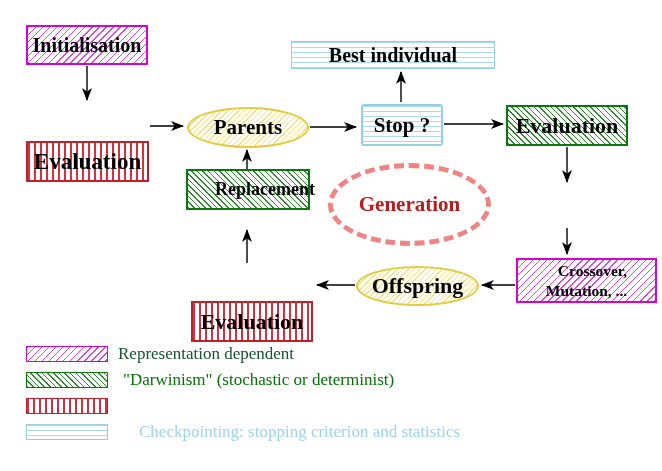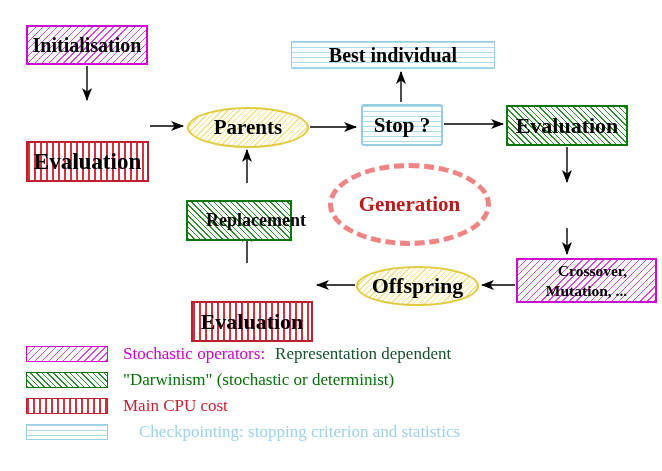--- a/index.html
+++ b/index.html
@@ -23,21 +23,21 @@
   .stripe-blue{border:2px solid #96cfe0;
     background:repeating-linear-gradient(180deg,#aadcec 0,#aadcec 1px,#fff 1px,#fff 5px);}
   .hatch-yellow{border:2px solid #e2cb42;border-radius:50%;
     background:repeating-linear-gradient(135deg,#f0e198 0,#f0e198 1px,#fffdf0 1px,#fffdf0 4px);}
   
   .n-init       {left:26px; top:25px; width:122px;height:40px;font-size:20px;}
   .n-eval-top   {left:26px; top:105px;width:123px;height:41px;font-size:23px;}
   .n-best       {left:291px;top:41px; width:204px;height:28px;font-size:20px;border-width:1px;}
   .n-stop       {left:361px;top:104px;width:82px; height:42px;font-size:21px;border-radius:3px;}
   .n-selection  {left:506px;top:105px;width:122px;height:41px;font-size:22px;}
-  .n-replacement{left:186px;top:200px;width:106px;height:41px;font-size:18px;padding-left:34px;}
+  .n-replacement{left:186px;top:169px;width:124px;height:41px;font-size:18px;padding-left:34px;}
   .n-eval-bot   {left:191px;top:265px;width:122px;height:41px;font-size:22px;}
   .n-crossover  {left:516px;top:258px;width:141px;height:45px;font-size:15.5px;line-height:1.25;}
   .n-crossover .stack{display:block;}
   .n-parents    {left:187px;top:107px;width:122px;height:41px;font-size:21px;}
   .n-genitors   {left:504px;top:186px;width:124px;height:41px;font-size:21px;}
   .n-offspring  {left:356px;top:266px;width:123px;height:40px;font-size:22px;}
   .n-generation {left:328px;top:163px;width:163px;height:83px;border-radius:50%;
                  border:5px dashed #ee8484;color:#b91c1c;font-size:21px;background:transparent;}
   
   .legend-row{position:absolute;left:26px;height:16px;z-index:2;display:flex;align-items:center;}
@@ -124,32 +124,30 @@
   <div class="node hatch-green n-replacement">
     <span>Replacement</span>
   </div>
 
   <div class="node n-generation">
     <span>Generation</span>
   </div>
 
   <div class="legend-row lr-1">
     <div class="swatch sw-magenta"></div>
-    <span class="txt c-magenta">Stochastic operators:</span>
     <span class="txt-b c-yellow">Representation dependent</span>
   </div>
 
   <div class="legend-row lr-2">
     <div class="swatch sw-green"></div>
     <span class="txt c-green">"Darwinism" (stochastic or determinist)</span>
   </div>
 
   <div class="legend-row lr-3">
     <div class="swatch sw-red"></div>
-    <span class="txt c-red">Main CPU cost</span>
   </div>
 
   <div class="legend-row lr-4">
     <div class="swatch sw-blue"></div>
     <span class="txt c-blue">Checkpointing: stopping criterion and statistics</span>
   </div>
 
 </div>
 
 </body></html>

